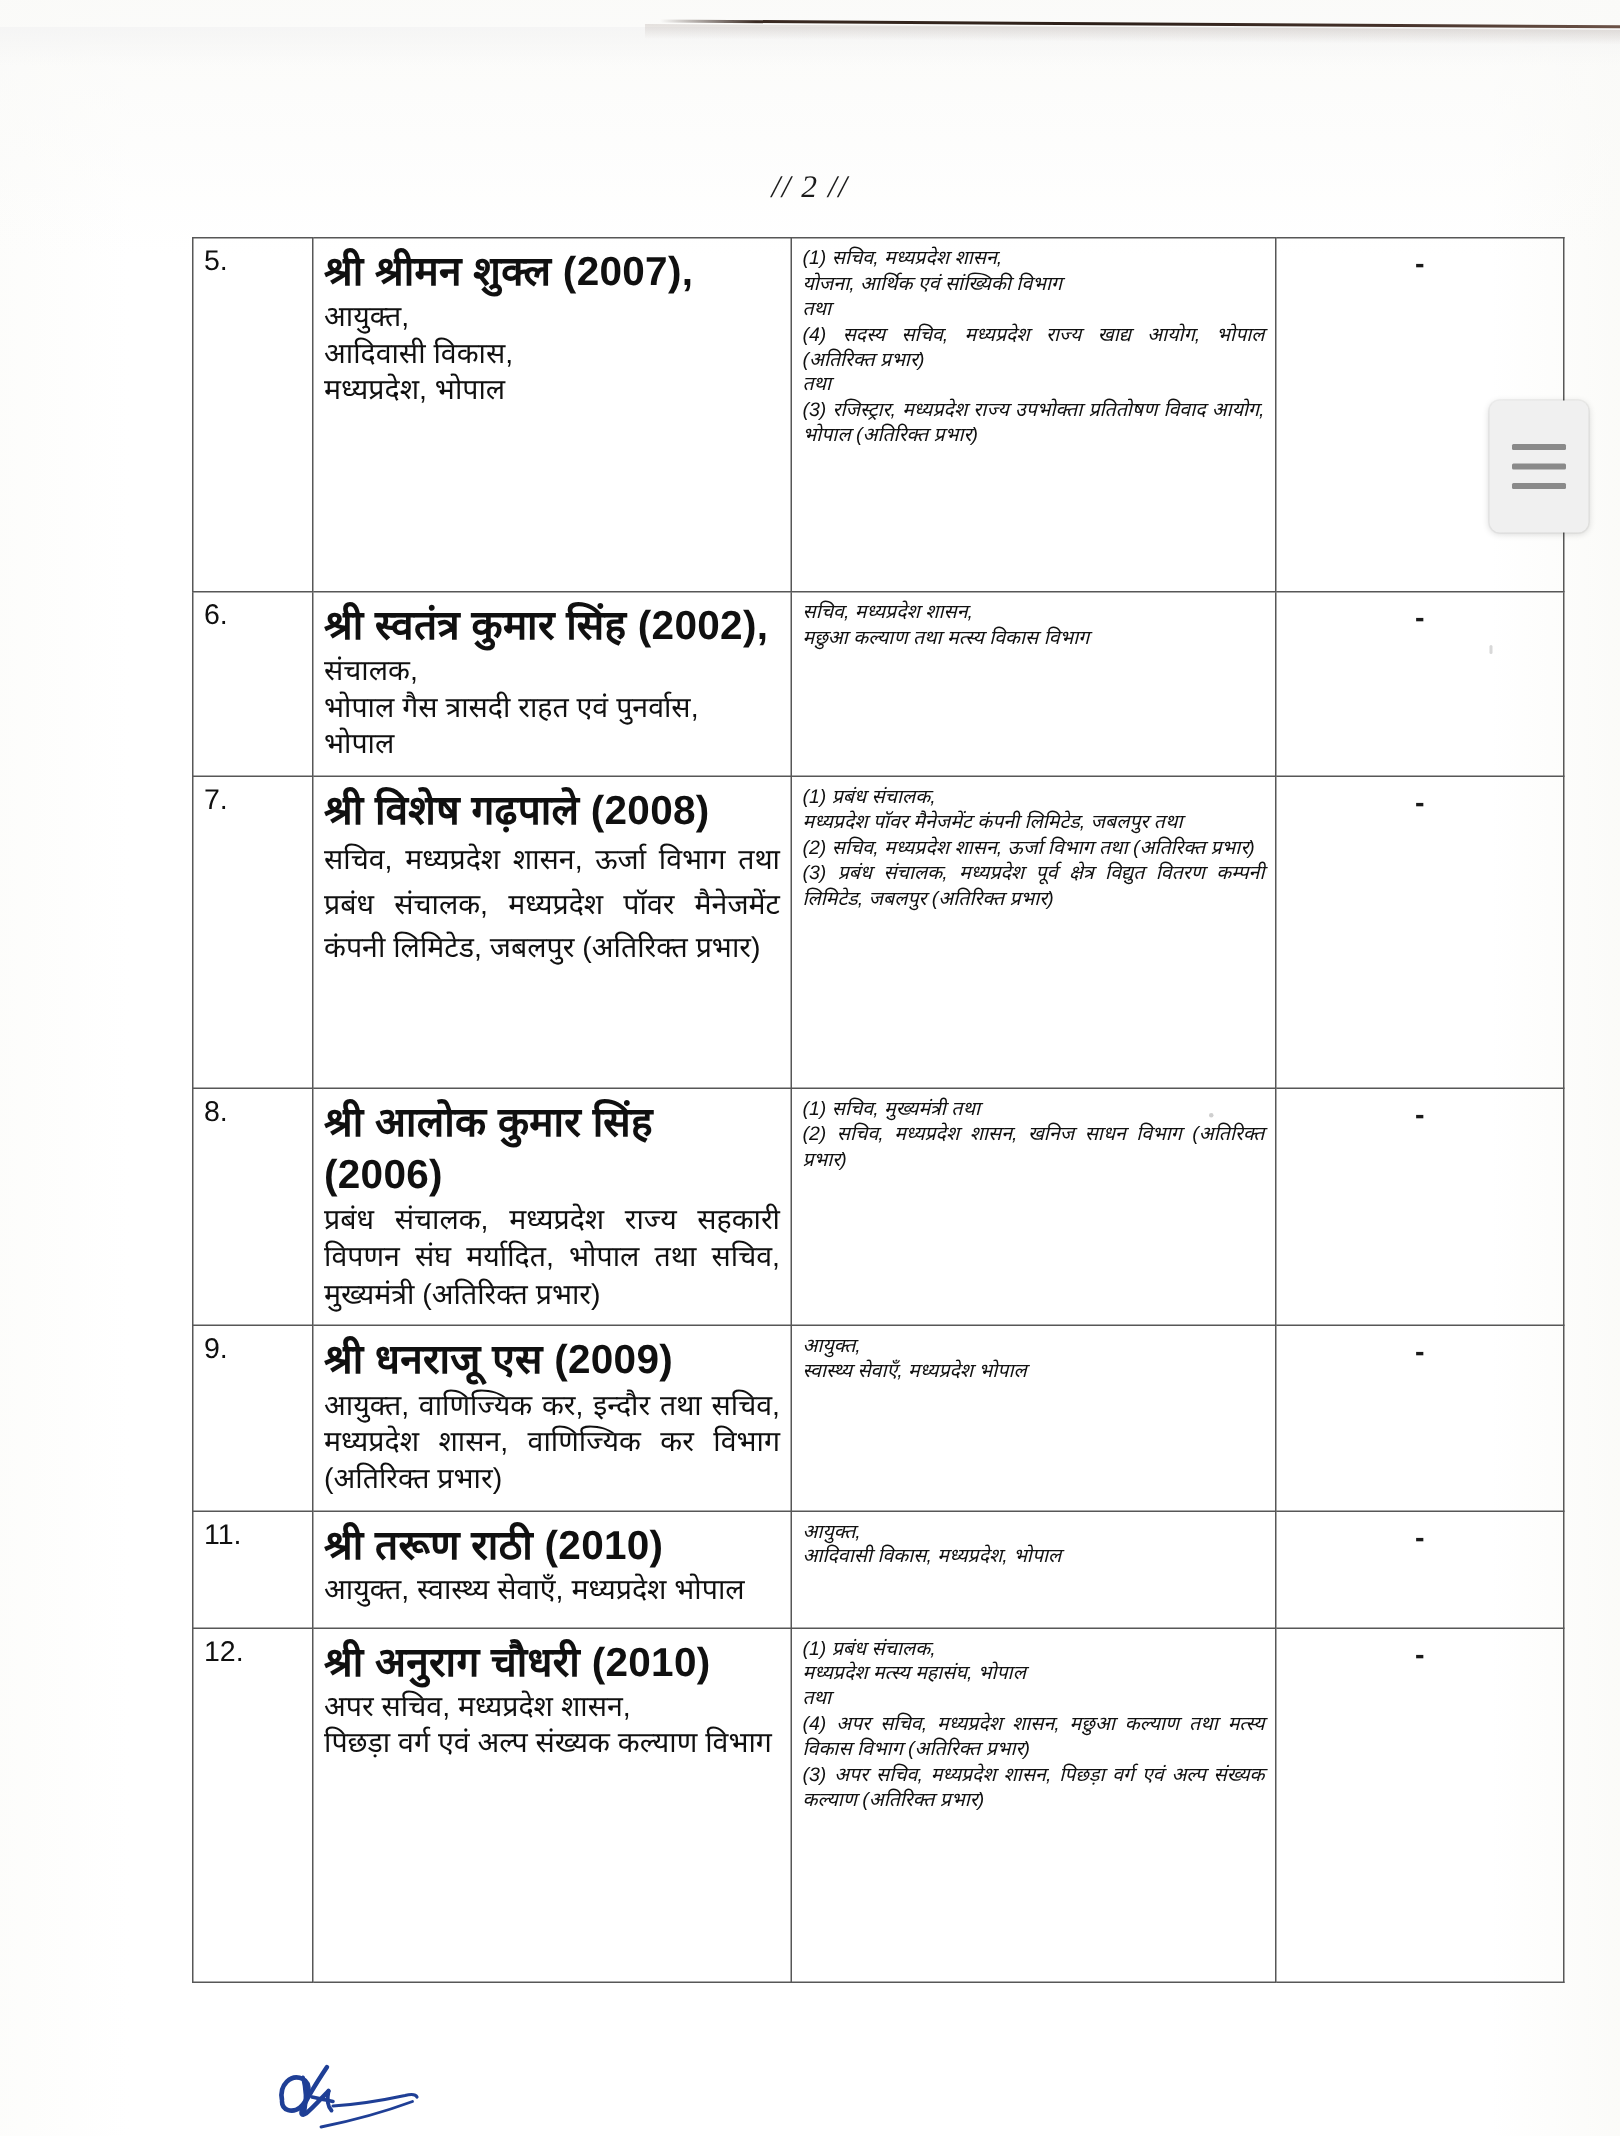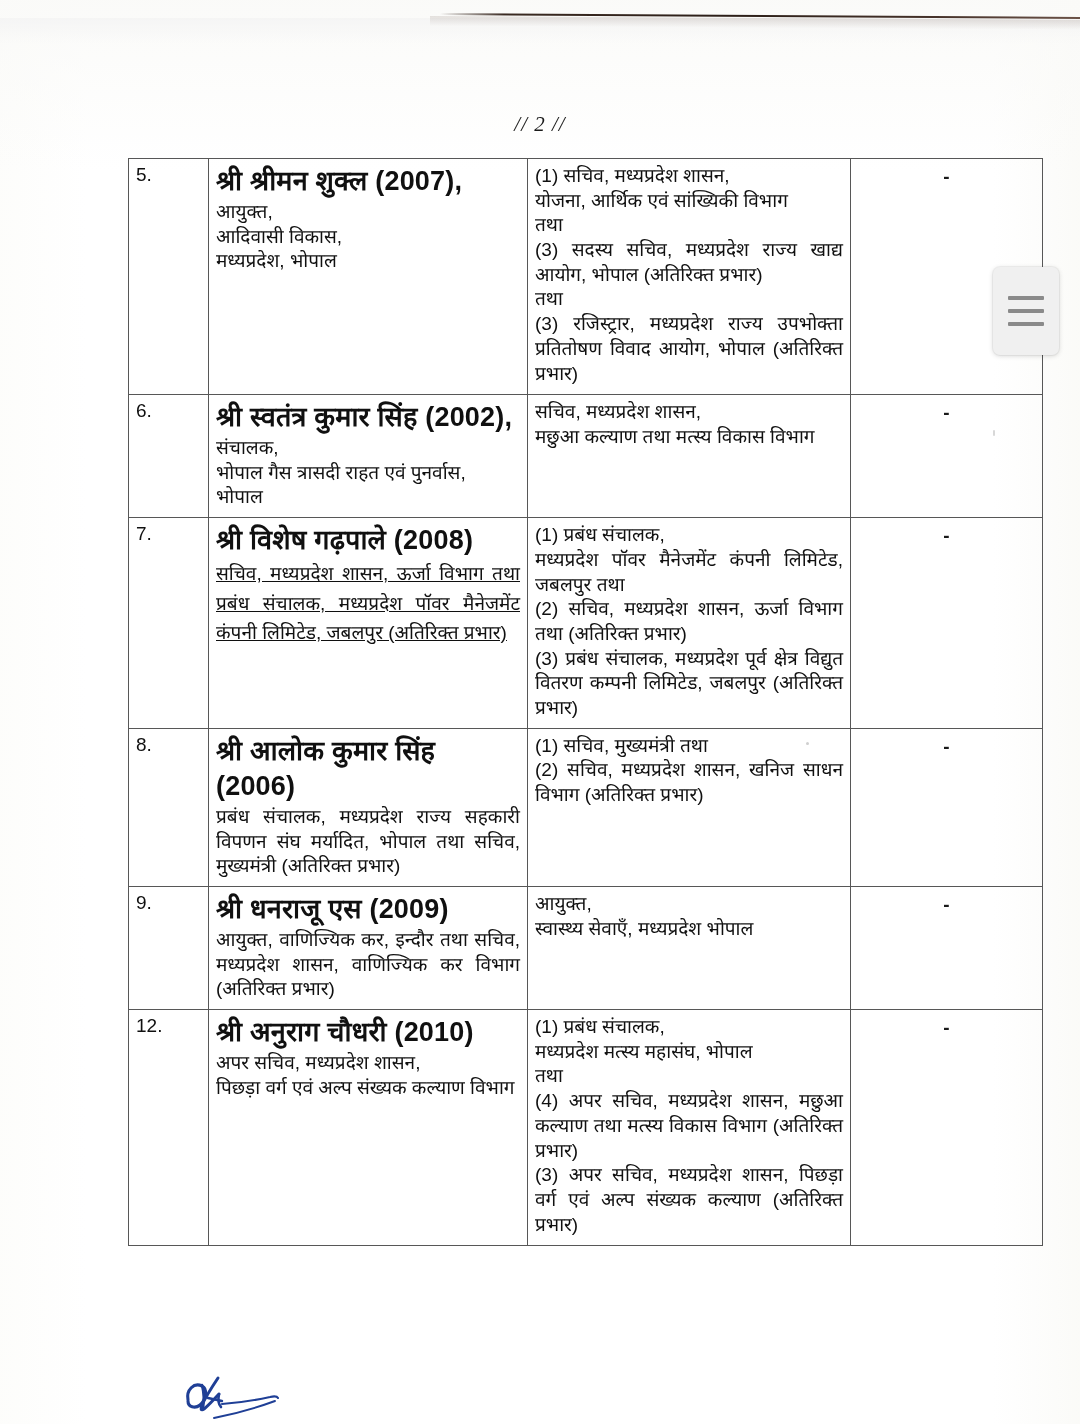--- a/index.html
+++ b/index.html
@@ -90,21 +90,21 @@
   }
   #doc-table td {
     border: 1px solid #575757;
     vertical-align: top;
     padding: 5px 7px 7px 7px;
     font-family: "Liberation Sans", "DejaVu Sans", sans-serif;
     color: #101010;
   }
   .c-sno   { width: 65px;  text-align: left; font-size: 19px; padding-left: 12px; }
   .c-name  { width: 304px; font-size: 19px; line-height: 1.30; }
-  .c-post  { width: 308px; font-size: 19px; line-height: 1.30; }
+  .c-post  { width: 308px; font-size: 13px; line-height: 1.30; font-style: italic; }
   .c-rem   { width: 177px; text-align: center; font-size: 19px; }
 
   .officer-name {
     font-weight: bold;
     font-size: 27px;
     display: block;
     margin-bottom: 1px;
     letter-spacing: 0.2px;
   }
   .detail-line {
@@ -189,21 +189,21 @@
         <td class="c-name" data-name="cell-officer-name">
           <span class="officer-name" data-name="officer-name-text">श्री श्रीमन शुक्ल (2007),</span>
           <span class="detail-line" data-name="officer-detail-line">आयुक्त,</span>
           <span class="detail-line" data-name="officer-detail-line">आदिवासी विकास,</span>
           <span class="detail-line" data-name="officer-detail-line">मध्यप्रदेश, भोपाल</span>
         </td>
         <td class="c-post" data-name="cell-posting">
           <span class="detail-line" data-name="posting-line">(1) सचिव, मध्यप्रदेश शासन,</span>
           <span class="detail-line" data-name="posting-line">योजना, आर्थिक एवं सांख्यिकी विभाग</span>
           <span class="detail-line" data-name="posting-line">तथा</span>
-          <span class="detail-block just" data-name="posting-line">(3) सदस्य सचिव, मध्यप्रदेश राज्य खाद्य आयोग, भोपाल (अतिरिक्त प्रभार)</span>
+          <span class="detail-block just" data-name="posting-line">(4) सदस्य सचिव, मध्यप्रदेश राज्य खाद्य आयोग, भोपाल (अतिरिक्त प्रभार)</span>
           <span class="detail-line" data-name="posting-line">तथा</span>
           <span class="detail-block just" data-name="posting-line">(3) रजिस्ट्रार, मध्यप्रदेश राज्य उपभोक्ता प्रतितोषण विवाद आयोग, भोपाल (अतिरिक्त प्रभार)</span>
         </td>
         <td class="c-rem" data-name="cell-remark">
           <span class="rem-dash" data-name="remark-dash">-</span>
         </td>
       </tr>
 
       <tr data-name="table-row" style="height:98px;">
         <td class="c-sno" data-name="cell-serial-number">6.</td>
@@ -219,21 +219,21 @@
         </td>
         <td class="c-rem" data-name="cell-remark">
           <span class="rem-dash" data-name="remark-dash">-</span>
         </td>
       </tr>
 
       <tr data-name="table-row" style="height:208px;">
         <td class="c-sno" data-name="cell-serial-number">7.</td>
         <td class="c-name" data-name="cell-officer-name">
           <span class="officer-name" data-name="officer-name-text">श्री विशेष गढ़पाले (2008)</span>
-          <span class="detail-block just" style="line-height:1.55;text-decoration:underline;" data-name="officer-detail-line">सचिव, मध्यप्रदेश शासन, ऊर्जा विभाग तथा प्रबंध संचालक, मध्यप्रदेश पॉवर मैनेजमेंट कंपनी लिमिटेड, जबलपुर (अतिरिक्त प्रभार)</span>
+          <span class="detail-block just" style="line-height:1.55;" data-name="officer-detail-line">सचिव, मध्यप्रदेश शासन, ऊर्जा विभाग तथा प्रबंध संचालक, मध्यप्रदेश पॉवर मैनेजमेंट कंपनी लिमिटेड, जबलपुर (अतिरिक्त प्रभार)</span>
         </td>
         <td class="c-post" data-name="cell-posting">
           <span class="detail-line" data-name="posting-line">(1) प्रबंध संचालक,</span>
           <span class="detail-block just" data-name="posting-line">मध्यप्रदेश पॉवर मैनेजमेंट कंपनी लिमिटेड, जबलपुर तथा</span>
           <span class="detail-block just" data-name="posting-line">(2) सचिव, मध्यप्रदेश शासन, ऊर्जा विभाग तथा (अतिरिक्त प्रभार)</span>
           <span class="detail-block just" data-name="posting-line">(3) प्रबंध संचालक, मध्यप्रदेश पूर्व क्षेत्र विद्युत वितरण कम्पनी लिमिटेड, जबलपुर (अतिरिक्त प्रभार)</span>
         </td>
         <td class="c-rem" data-name="cell-remark">
           <span class="rem-dash" data-name="remark-dash">-</span>
         </td>
@@ -263,20 +263,34 @@
         <td class="c-post" data-name="cell-posting">
           <span class="detail-line" data-name="posting-line">आयुक्त,</span>
           <span class="detail-line" data-name="posting-line">स्वास्थ्य सेवाएँ, मध्यप्रदेश भोपाल</span>
         </td>
         <td class="c-rem" data-name="cell-remark">
           <span class="rem-dash" data-name="remark-dash">-</span>
         </td>
       </tr>
 
 
+      <tr data-name="table-row" style="height:78px;">
+        <td class="c-sno" data-name="cell-serial-number">11.</td>
+        <td class="c-name" data-name="cell-officer-name">
+          <span class="officer-name" data-name="officer-name-text">श्री तरूण राठी (2010)</span>
+          <span class="detail-block just" data-name="officer-detail-line">आयुक्त, स्वास्थ्य सेवाएँ, मध्यप्रदेश भोपाल</span>
+        </td>
+        <td class="c-post" data-name="cell-posting">
+          <span class="detail-line" data-name="posting-line">आयुक्त,</span>
+          <span class="detail-line" data-name="posting-line">आदिवासी विकास, मध्यप्रदेश, भोपाल</span>
+        </td>
+        <td class="c-rem" data-name="cell-remark">
+          <span class="rem-dash" data-name="remark-dash">-</span>
+        </td>
+      </tr>
 
       <tr data-name="table-row" style="height:236px;">
         <td class="c-sno" data-name="cell-serial-number">12.</td>
         <td class="c-name" data-name="cell-officer-name">
           <span class="officer-name" data-name="officer-name-text">श्री अनुराग चौधरी (2010)</span>
           <span class="detail-line" data-name="officer-detail-line">अपर सचिव, मध्यप्रदेश शासन,</span>
           <span class="detail-block just" data-name="officer-detail-line">पिछड़ा वर्ग एवं अल्प संख्यक कल्याण विभाग</span>
         </td>
         <td class="c-post" data-name="cell-posting">
           <span class="detail-line" data-name="posting-line">(1) प्रबंध संचालक,</span>

